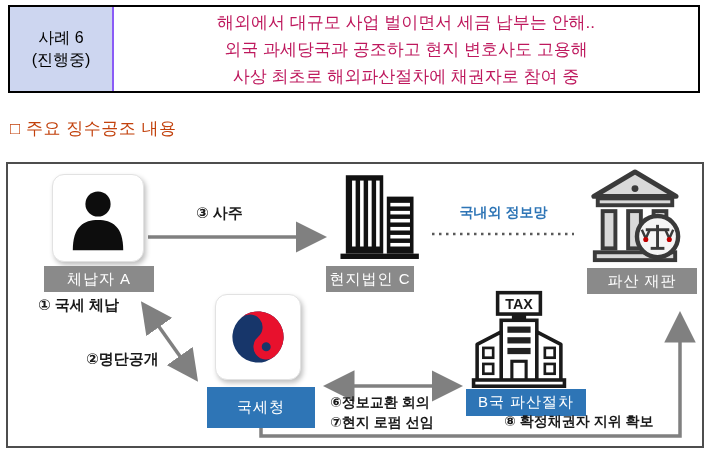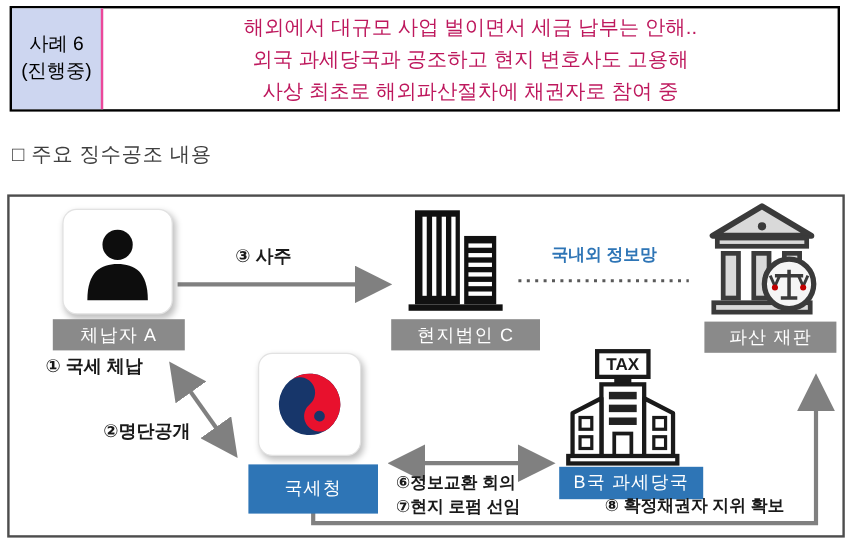--- a/index.html
+++ b/index.html
@@ -17,31 +17,31 @@
     width:710px;height:452px;position:relative;background:#fff;
     font-family:"Liberation Sans","DejaVu Sans",sans-serif;color:var(--ink);
     overflow:hidden;
   }
   
   .case-table{
     position:absolute;left:8px;top:5px;width:692px;height:88px;
     border:2px solid #000;display:flex;background:#fff;
   }
   .case-table .cell-label{
-    width:76px;background:var(--cell-lavender);border-right:2px solid #ec4899;
+    width:104px;background:var(--cell-lavender);border-right:2px solid #8b5cf6;
     display:flex;flex-direction:column;justify-content:center;align-items:center;
     font-size:16px;line-height:22px;color:#000;
   }
   .case-table .cell-body{
     flex:1;display:flex;flex-direction:column;justify-content:center;align-items:center;
     font-size:17px;line-height:27px;color:#be185d;white-space:nowrap;
   }
   
   .section-heading{
-    position:absolute;left:10px;top:117px;font-size:17px;color:#404040;font-weight:500;
+    position:absolute;left:10px;top:117px;font-size:17px;color:#c2410c;font-weight:500;
     letter-spacing:0.5px;
   }
   
   .diagram{
     position:absolute;left:6px;top:162px;width:698px;height:286px;
     border:2px solid #4d4d4d;background:#fff;
   }
   .diagram svg.arrows{position:absolute;left:0;top:0;pointer-events:none;}
   .white-box{
     position:absolute;background:#fff;border:1px solid #e2e2e2;border-radius:12px;
@@ -116,21 +116,21 @@
     <rect x="54" y="8" width="4" height="74" fill="#fff"></rect>
     <rect x="66" y="26" width="30" height="64" fill="#111"></rect>
     <rect x="70" y="33" width="22" height="4" fill="#fff"></rect>
     <rect x="70" y="42" width="22" height="4" fill="#fff"></rect>
     <rect x="70" y="51" width="22" height="4" fill="#fff"></rect>
     <rect x="70" y="60" width="22" height="4" fill="#fff"></rect>
     <rect x="70" y="69" width="22" height="4" fill="#fff"></rect>
     <rect x="70" y="78" width="22" height="4" fill="#fff"></rect>
     <rect x="14" y="90" width="88" height="6" fill="#111"></rect>
   </svg>
-  <div class="node-label gray" style="left:318px;top:102px;width:124px;height:26px;">현지법인 C</div>
+  <div class="node-label gray" style="left:318px;top:102px;width:88px;height:26px;">현지법인 C</div>
 
   <svg class="icon-plain" style="left:577px;top:4px;" width="100" height="98" viewBox="0 0 100 100">
     <path d="M50,4 L8,29 H92 Z" fill="#d9d9d9" stroke="#3a3a3a" stroke-width="5" stroke-linejoin="round"></path>
     <circle cx="50" cy="21" r="3.5" fill="#3a3a3a"></circle>
     <rect x="12" y="31" width="76" height="7" fill="#d9d9d9" stroke="#3a3a3a" stroke-width="4"></rect>
     <rect x="17" y="44" width="13" height="38" fill="#d9d9d9" stroke="#3a3a3a" stroke-width="4"></rect>
     <rect x="43" y="44" width="13" height="38" fill="#d9d9d9" stroke="#3a3a3a" stroke-width="4"></rect>
     <rect x="69" y="44" width="13" height="38" fill="#d9d9d9" stroke="#3a3a3a" stroke-width="4"></rect>
     <rect x="9" y="86" width="82" height="8" fill="#d9d9d9" stroke="#3a3a3a" stroke-width="4"></rect>
     <circle cx="73" cy="70" r="21" fill="#f5f5f5" stroke="#3a3a3a" stroke-width="4.5"></circle>
@@ -165,21 +165,21 @@
     <rect x="42" y="66" width="26" height="7" fill="#222"></rect>
     <rect x="47" y="81" width="16" height="23" fill="#fff" stroke="#1a1a1a" stroke-width="3.5"></rect>
     <path d="M8,62 L35,48 L35,104 L8,104 Z" fill="#fff" stroke="#1a1a1a" stroke-width="4" stroke-linejoin="round"></path>
     <rect x="15" y="66" width="11" height="11" fill="#fff" stroke="#1a1a1a" stroke-width="3"></rect>
     <rect x="15" y="84" width="11" height="11" fill="#fff" stroke="#1a1a1a" stroke-width="3"></rect>
     <path d="M102,62 L75,48 L75,104 L102,104 Z" fill="#fff" stroke="#1a1a1a" stroke-width="4" stroke-linejoin="round"></path>
     <rect x="84" y="66" width="11" height="11" fill="#fff" stroke="#1a1a1a" stroke-width="3"></rect>
     <rect x="84" y="84" width="11" height="11" fill="#fff" stroke="#1a1a1a" stroke-width="3"></rect>
     <rect x="4" y="102" width="102" height="7" fill="#fff" stroke="#1a1a1a" stroke-width="4"></rect>
   </svg>
-  <div class="node-label blue" style="left:458px;top:225px;width:120px;height:27px;">B국 과세당국</div>
+  <div class="node-label blue" style="left:458px;top:225px;width:120px;height:27px;">B국 파산절차</div>
 
   <div class="ann" style="left:188px;top:40px;font-size:15px;">③ 사주</div>
   <div class="ann blue center" style="left:428px;top:12px;width:135px;">국내외 정보망</div>
   <div class="ann" style="left:30px;top:132px;font-size:15px;">① 국세 체납</div>
   <div class="ann" style="left:78px;top:186px;font-size:15px;">②명단공개</div>
   <div class="ann" style="left:322px;top:190px;margin-top:40px;">⑥정보교환 회의</div>
   <div class="ann" style="left:322px;top:250px;">⑦현지 로펌 선임</div>
   <div class="ann" style="left:496px;top:249px;">⑧ 확정채권자 지위 확보</div>
 </div>
 

